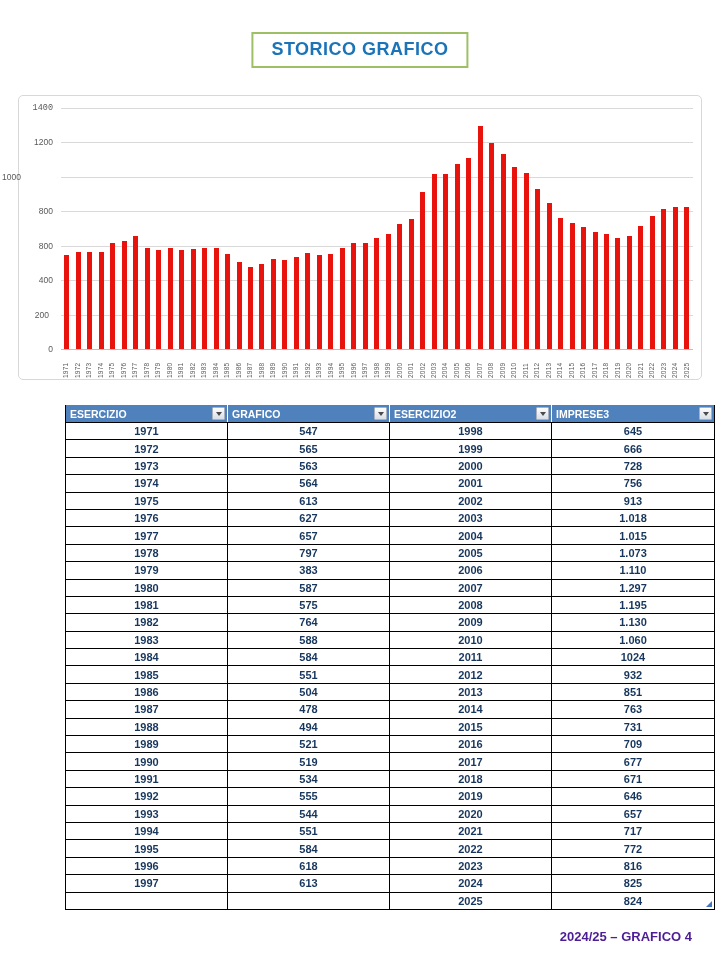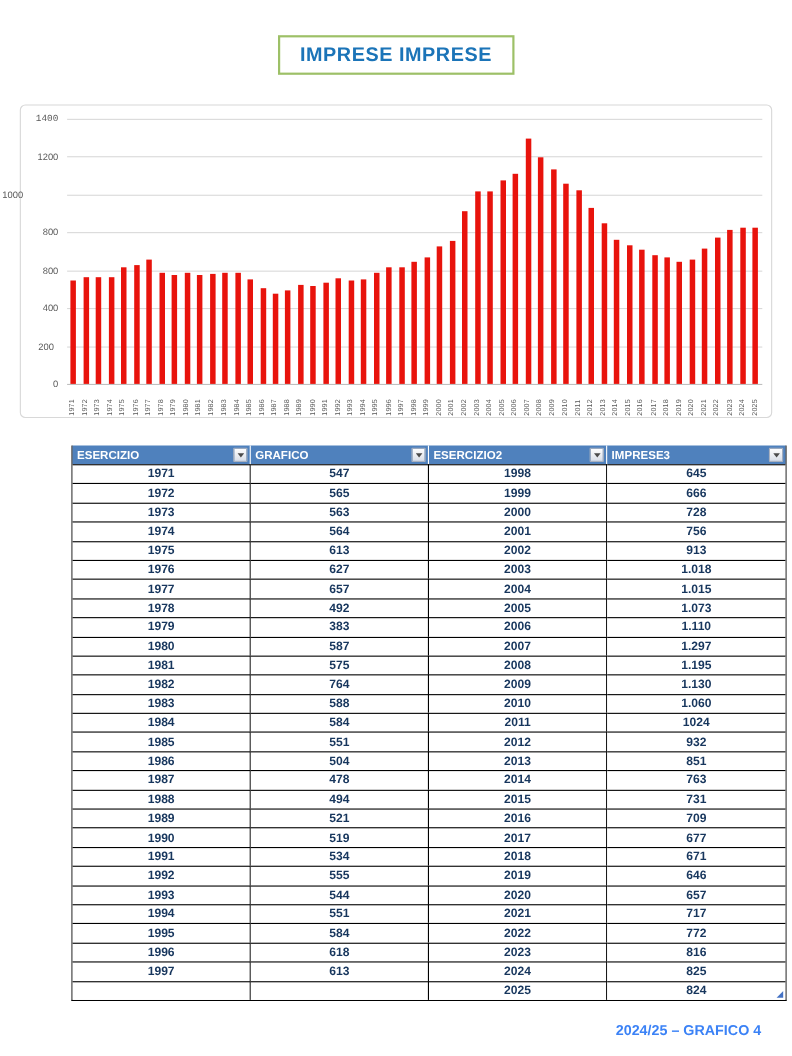--- a/index.html
+++ b/index.html
@@ -86,30 +86,30 @@
   .td:nth-child(4n) { border-right: none; }
   .resize-handle {
     position: absolute; right: 2px; bottom: 2px; width: 0; height: 0;
     border-left: 6px solid transparent; border-bottom: 6px solid #4472C4;
     cursor: nwse-resize;
   }
 
   
   .footer-caption {
     position: absolute; top: 929px; right: 28px;
-    color: #3b82f6; font-size: 13px; font-weight: bold;
+    color: #4c1d95; font-size: 13px; font-weight: bold;
   }
 </style>
 </head>
 <body>
 
 <div class="slide">
 
   <div class="title-box">
-    <span>IMPRESE IMPRESE</span>
+    <span>STORICO GRAFICO</span>
   </div>
 
   <div class="chart-frame">
     <div class="plot-area" id="plot-area">
         <div class="gridline zero" style="top: 241px;"></div>
         <div class="gridline" style="top: 206.571px;"></div>
         <div class="gridline" style="top: 172.143px;"></div>
         <div class="gridline" style="top: 137.714px;"></div>
         <div class="gridline" style="top: 103.286px;"></div>
         <div class="gridline" style="top: 68.8571px;"></div>
@@ -511,21 +511,21 @@
         <div class="td">913</div>
         <div class="td">1976</div>
         <div class="td">627</div>
         <div class="td">2003</div>
         <div class="td">1.018</div>
         <div class="td">1977</div>
         <div class="td">657</div>
         <div class="td">2004</div>
         <div class="td">1.015</div>
         <div class="td">1978</div>
-        <div class="td">492</div>
+        <div class="td">797</div>
         <div class="td">2005</div>
         <div class="td">1.073</div>
         <div class="td">1979</div>
         <div class="td">383</div>
         <div class="td">2006</div>
         <div class="td">1.110</div>
         <div class="td">1980</div>
         <div class="td">587</div>
         <div class="td">2007</div>
         <div class="td">1.297</div>

